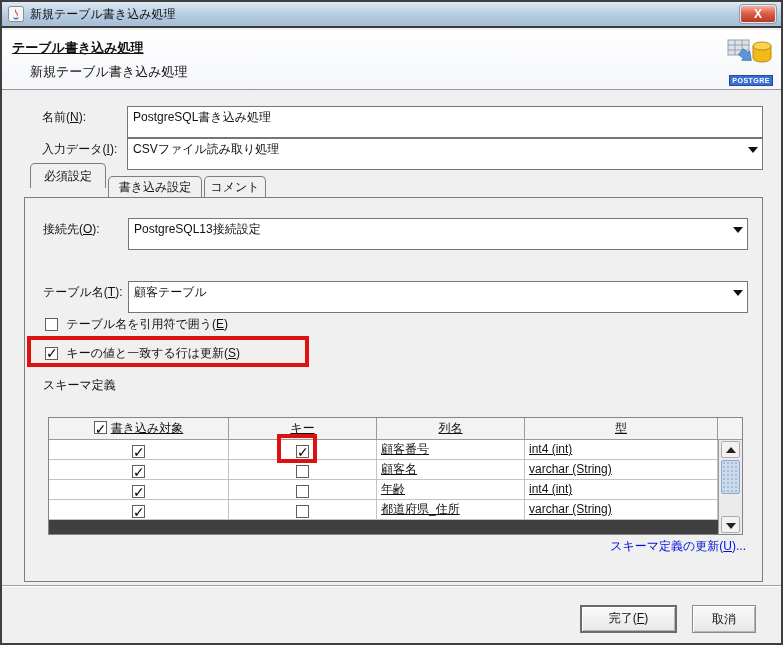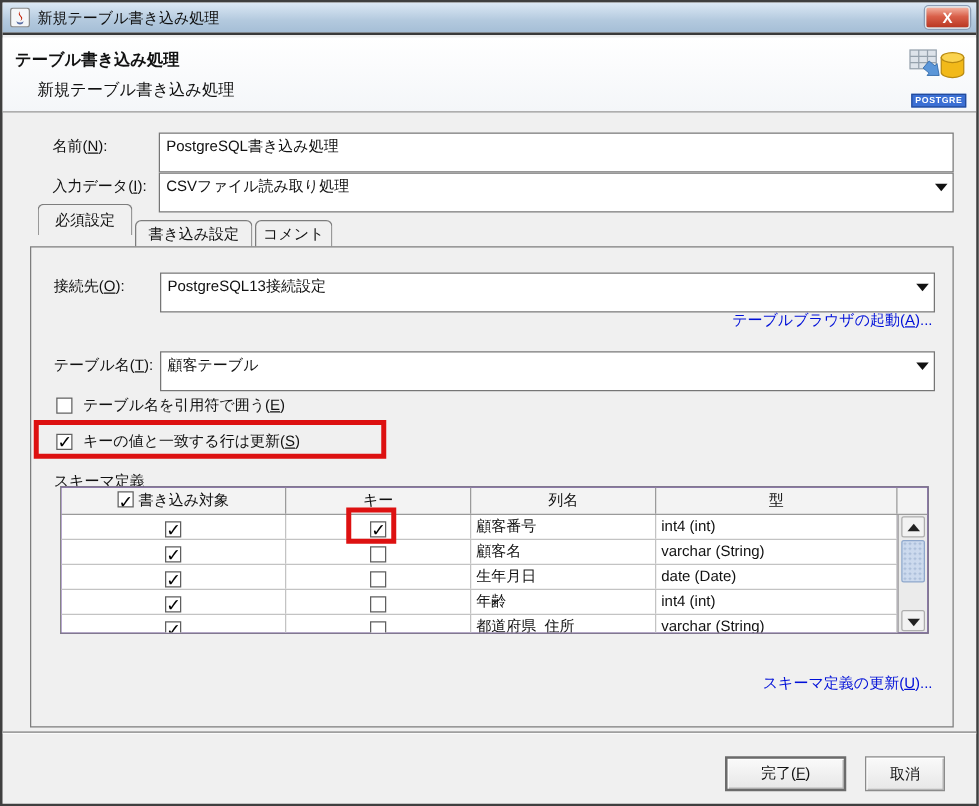--- a/index.html
+++ b/index.html
@@ -17,21 +17,21 @@
   .titlebar-text { position:absolute; left:28px; top:0; line-height:24px; color:#101010; }
   .close-btn { position:absolute; right:5px; top:3px; width:36px; height:18px;
                background:linear-gradient(#f3b2a0,#d9604a 45%,#b93722);
                border:1px solid #e6e6e6; border-radius:3px;
                box-shadow:0 0 0 1px #8a9db5; color:#fff; font-weight:bold;
                text-align:center; line-height:16px; font-size:12px; cursor:pointer; }
 
   
   .header { position:absolute; left:0; top:28px; width:779px; height:60px;
             background:linear-gradient(#ffffff,#f4f6f9); border-bottom:1px solid #989898; }
-  .header-title { position:absolute; left:10px; top:9px; font-weight:bold; font-size:13px; }
+  .header-title { position:absolute; left:10px; top:9px; font-weight:bold; font-size:13px;text-decoration:underline; }
   .header-subtitle { position:absolute; left:28px; top:33px; font-size:13px; }
   .logo { position:absolute; right:8px; top:4px; width:48px; height:54px; }
   .logo-label { position:absolute; right:0; bottom:2px; background:#3b6fd4; color:#fff;
                 font-size:7px; font-weight:bold; padding:1px 2px; letter-spacing:.5px;
                 border:1px solid #244b9a; }
 
   
   .lbl { position:absolute; line-height:22px; }
   .field { position:absolute; background:#fff; border:1px solid #767676; height:32px;
            line-height:20px; padding-left:5px; }
@@ -54,22 +54,22 @@
   
   .cb { display:inline-block; width:13px; height:13px; background:#fff;
         border:1px solid #5f5f5f; position:relative; vertical-align:middle; cursor:pointer; }
   .cb.checked::after { content:"✓"; position:absolute; left:0px; top:-3px;
                        font-size:14px; font-weight:bold; color:#000; }
 
   
   .red-box { position:absolute; border:4px solid #dd1111; z-index:5; pointer-events:none; }
 
   
-  .twrap { position:absolute; left:23px; top:191px; width:695px; height:118px;
-           border:1px solid #858585; background:#4c1d95; overflow:hidden; }
+  .twrap { position:absolute; left:23px; top:219px; width:695px; height:118px;
+           border:1px solid #858585; background:#404040; overflow:hidden;text-decoration:underline; }
   .thead { display:flex; height:22px; background:#f3f3f3; border-bottom:1px solid #9a9a9a; }
   .thcell { border-right:1px solid #9a9a9a; text-align:center; line-height:21px; overflow:hidden; }
   .thcell:last-child { border-right:none; }
   .trow { display:flex; height:20px; border-bottom:1px solid #c3c3c3; background:#fff; width:669px; }
   .tcell { border-right:1px solid #c3c3c3; line-height:19px; overflow:hidden; white-space:nowrap; }
   .tcell.center { text-align:center; }
   .tcell.txt { padding-left:4px; }
   .c1 { width:180px; } .c2 { width:148px; } .c3 { width:148px; } .c4 { width:193px; } .c5 { width:24px; }
 
   
@@ -148,21 +148,20 @@
   <div class="tab t3">コメント</div>
 
   <div class="tabpanel">
 
     <div class="lbl" style="left:18px; top:20px;">接続先(<u>O</u>):</div>
     <div class="field" style="left:103px; top:20px; width:620px;">
       <span>PostgreSQL13接続設定</span>
       <span class="combo-arrow"></span>
     </div>
 
-    <div class="link" style="position:absolute; right:16px; top:50px;">テーブルブラウザの起動(<u>A</u>)...</div>
 
     <div class="lbl" style="left:18px; top:83px;">テーブル名(<u>T</u>):</div>
     <div class="field" style="left:103px; top:83px; width:620px;">
       <span>顧客テーブル</span>
       <span class="combo-arrow"></span>
     </div>
 
     <div style="position:absolute; left:20px; top:118px;">
       <span class="cb"></span>
       <span style="margin-left:5px;">テーブル名を引用符で囲う(<u>E</u>)</span>
@@ -195,26 +194,20 @@
           </div>
           <div class="trow">
             <div class="tcell c1 center"><span class="cb checked" style="margin-top:3px;"></span></div>
             <div class="tcell c2 center"><span class="cb " style="margin-top:3px;"></span></div>
             <div class="tcell c3 txt">顧客名</div>
             <div class="tcell c4 txt">varchar (String)</div>
           </div>
           <div class="trow">
             <div class="tcell c1 center"><span class="cb checked" style="margin-top:3px;"></span></div>
             <div class="tcell c2 center"><span class="cb " style="margin-top:3px;"></span></div>
-            <div class="tcell c3 txt">生年月日</div>
-            <div class="tcell c4 txt">date (Date)</div>
-          </div>
-          <div class="trow">
-            <div class="tcell c1 center"><span class="cb checked" style="margin-top:3px;"></span></div>
-            <div class="tcell c2 center"><span class="cb " style="margin-top:3px;"></span></div>
             <div class="tcell c3 txt">年齢</div>
             <div class="tcell c4 txt">int4 (int)</div>
           </div>
           <div class="trow">
             <div class="tcell c1 center"><span class="cb checked" style="margin-top:3px;"></span></div>
             <div class="tcell c2 center"><span class="cb " style="margin-top:3px;"></span></div>
             <div class="tcell c3 txt">都道府県_住所</div>
             <div class="tcell c4 txt">varchar (String)</div>
           </div>
         </div>

